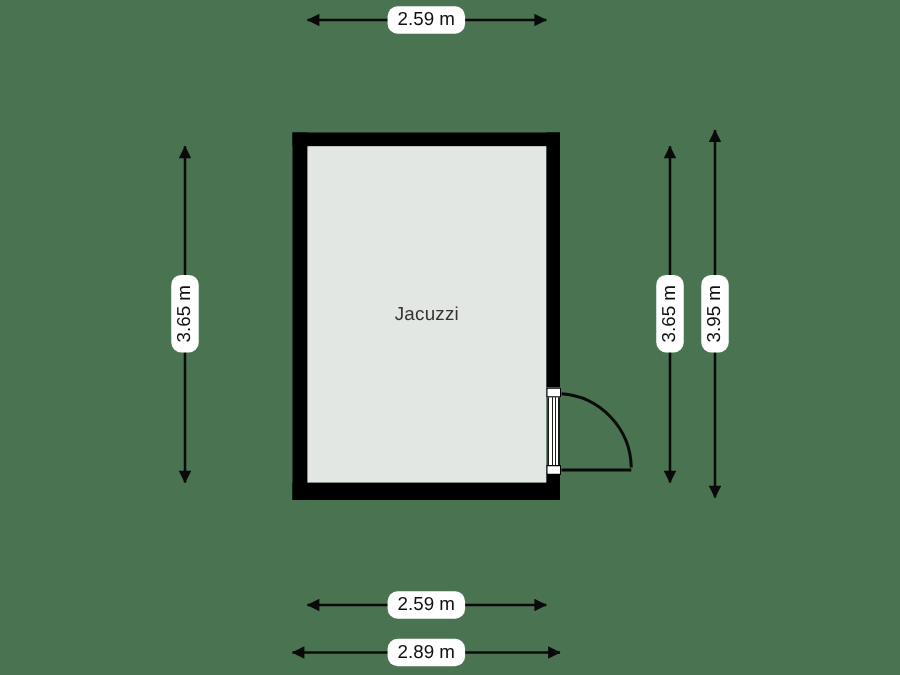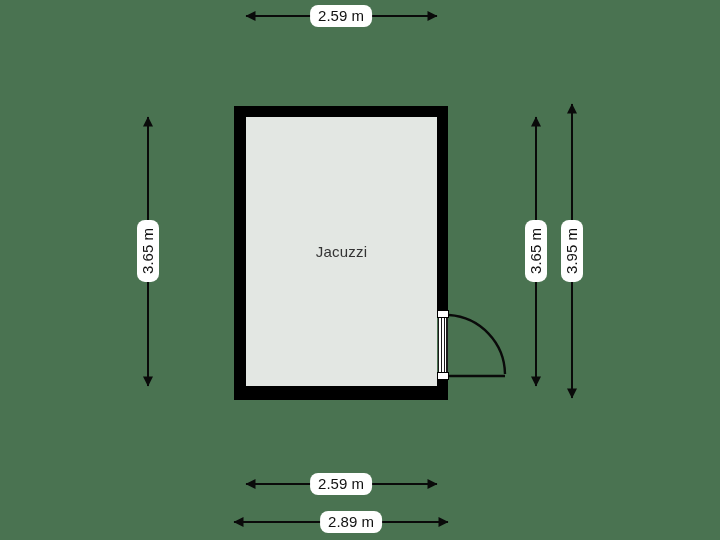--- a/index.html
+++ b/index.html
@@ -126,18 +126,18 @@
   <div class="floor">
     <span class="room-label">Jacuzzi</span>
   </div>
 
   <div class="jamb" style="top:310px;"></div>
   <div class="door-leaf"></div>
   <div class="jamb" style="top:372px;"></div>
 
   <div class="dim-label" style="left:341px; top:16px;">2.59 m</div>
   <div class="dim-label" style="left:341px; top:484px;">2.59 m</div>
-  <div class="dim-label" style="left:351px; top:522px;">2.89 m</div>
+  <div class="dim-label" style="left:341px; top:522px;">2.89 m</div>
   <div class="dim-label vertical" style="left:148px; top:251px;">3.65 m</div>
   <div class="dim-label vertical" style="left:536px; top:251px;">3.65 m</div>
   <div class="dim-label vertical" style="left:572px; top:251px;">3.95 m</div>
 
 </div>
 
 </body></html>

